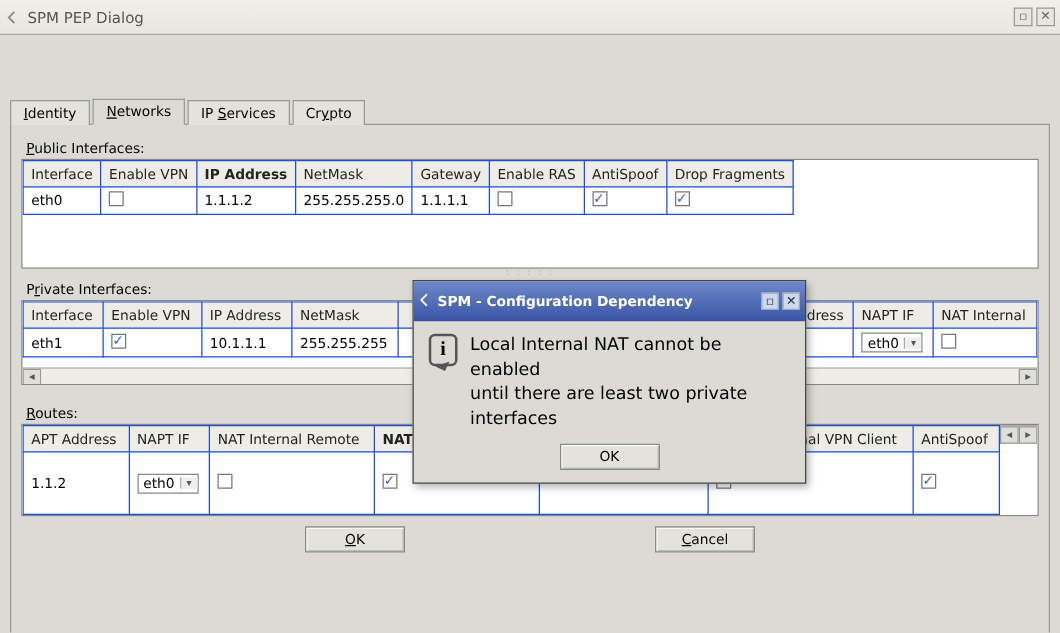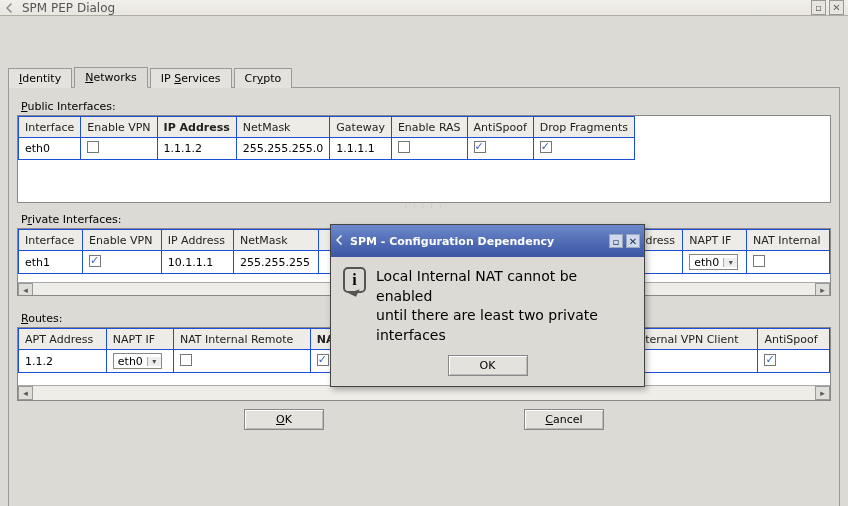--- a/index.html
+++ b/index.html
@@ -8,21 +8,21 @@
     font-family: "DejaVu Sans", "Liberation Sans", Arial, sans-serif;
     font-size: 11px;
     background: #dcdad5;
     color: #000;
     width: 848px;
     height: 506px;
     overflow: hidden;
     position: relative;
   }
   .titlebar {
-    height: 16px;
+    height: 28px;
     background: linear-gradient(to bottom, #f1efe9, #e8e6df);
     border-bottom: 1px solid #b0ada5;
     display: flex;
     align-items: center;
     padding: 0 4px;
     font-size: 12px;
     color: #555;
   }
   .titlebar .title { flex: 1; padding-left: 4px; }
   .titlebar .win-btn {
@@ -227,21 +227,21 @@
   .dropdown .ddv { padding: 0 4px; }
   .dropdown .dda {
     border-left:1px solid #aaa;
     width:14px;
     display:flex; align-items:center; justify-content:center;
     font-size: 8px; color:#555;
     background:#eee;
   }
   .private-outer { display:flex; }
   .private-left { flex:1; min-width:0; }
-  .routes-outer { display:flex; flex-direction:column; }
+  .routes-outer { display:flex; flex-direction:row; }
 </style>
 </head>
 <body>
 
 <div class="titlebar">
   <span class="app-icon">
     <svg width="12" height="12" viewBox="0 0 12 12">
         <path d="M6 1 L1 6 L6 11 L7 10 L3 6 L7 2 Z" fill="#888"></path>
       </svg>
   </span>

